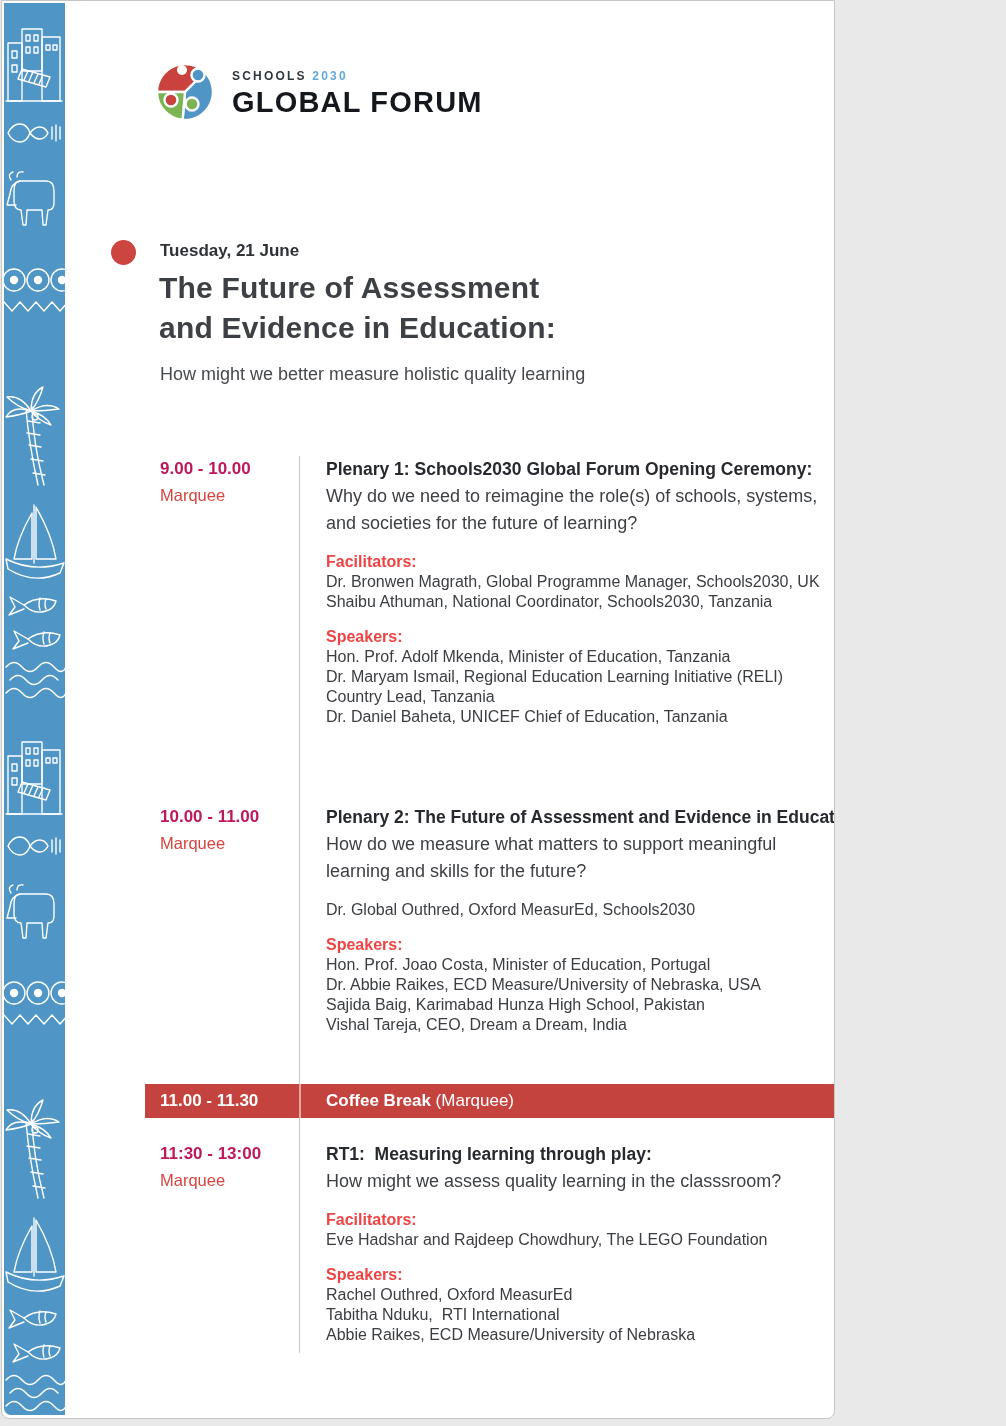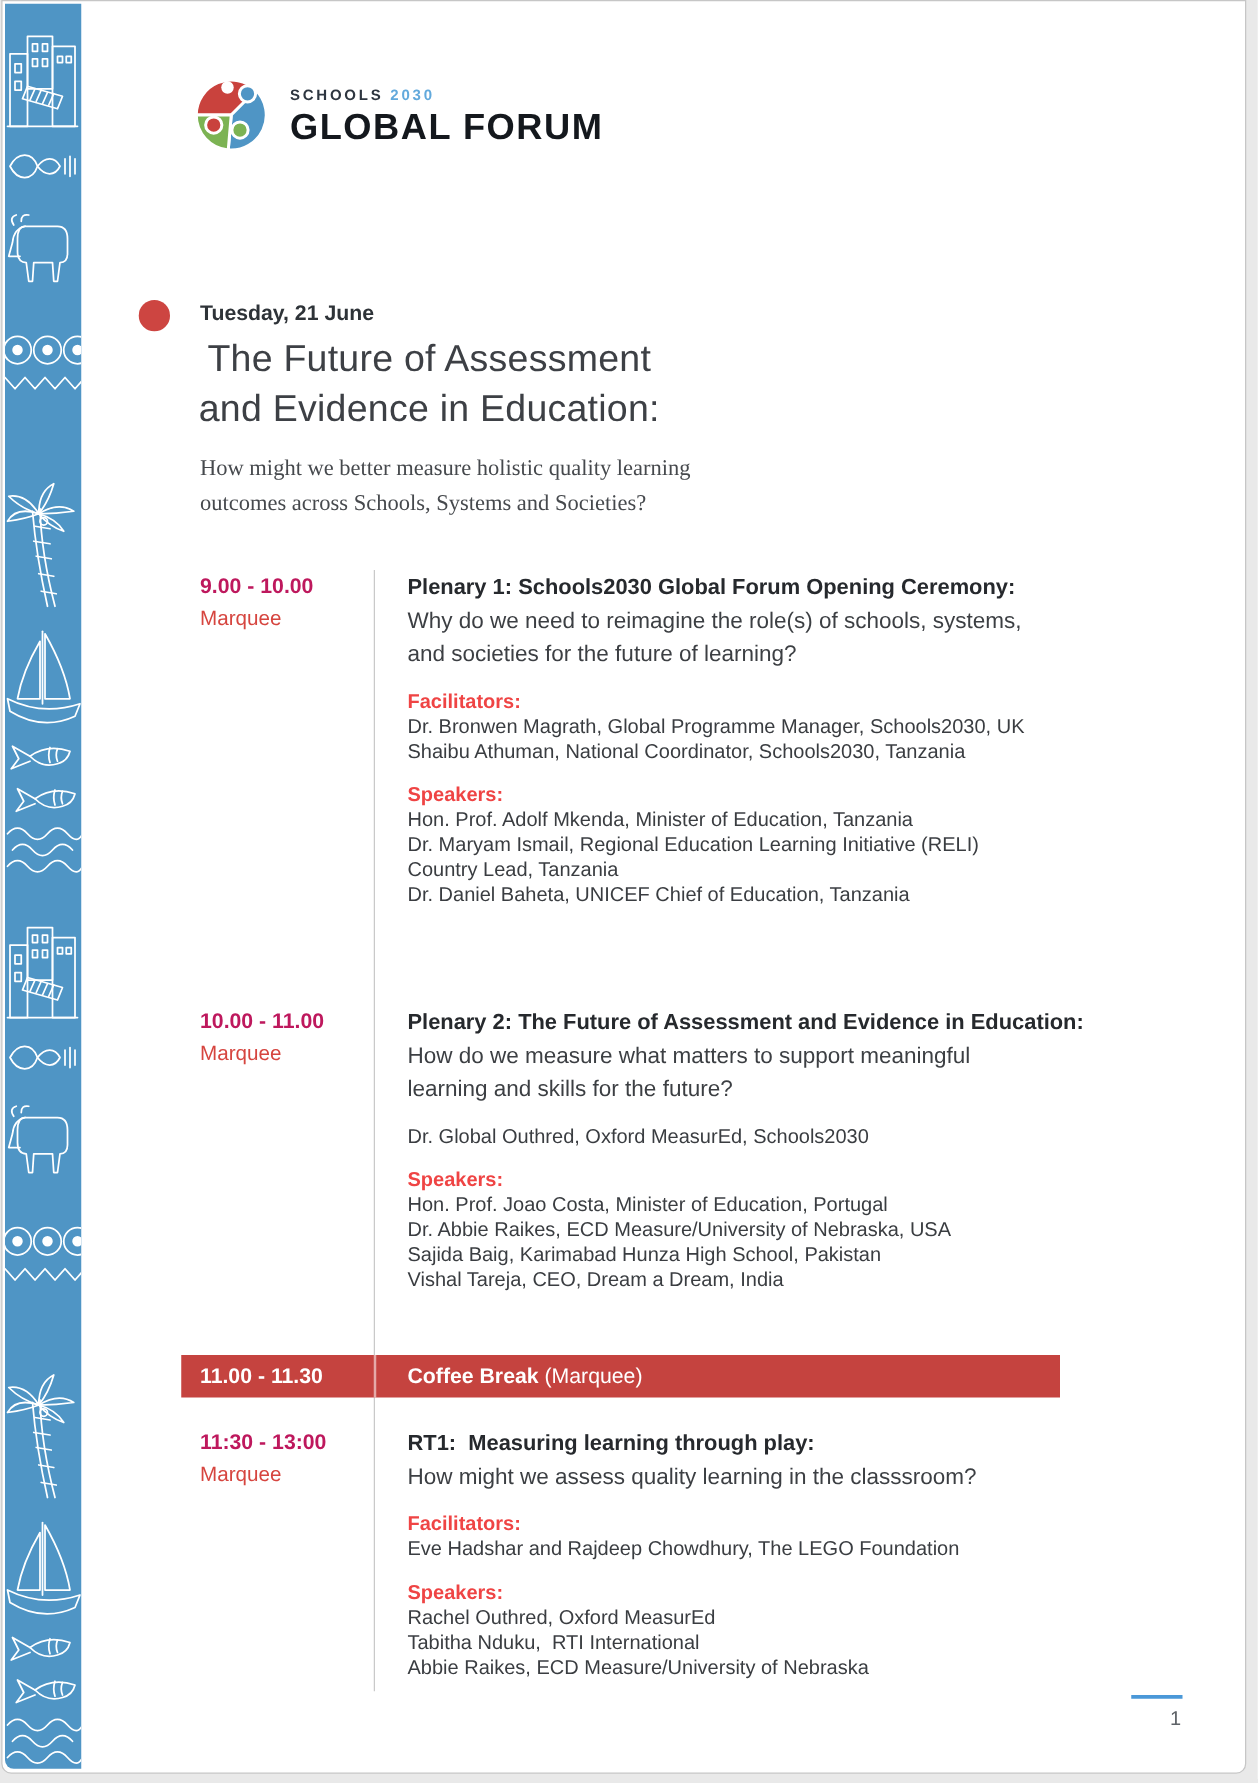--- a/index.html
+++ b/index.html
@@ -1,20 +1,20 @@
 <!DOCTYPE html>
 <html><head>
 <meta charset="utf-8">
 <style>
   * { margin:0; padding:0; box-sizing:border-box; }
   html,body { background:#e9e9e9; }
   body { width:1006px; height:1426px; font-family:"Liberation Sans", sans-serif; position:relative; }
 
   .page {
-    position:absolute; left:1px; top:0; width:996px; height:1419px;
+    position:absolute; left:1px; top:0; width:834px; height:1419px;
     background:#ffffff; border:1px solid #c6c6c6; border-radius:0 0 8px 8px;
     overflow:hidden;
   }
 
   
   .sidebar {
     position:absolute; left:2px; top:2px; width:61px; height:1412px;
     background:#4f95c5; border-radius:0 0 0 7px; overflow:hidden;
   }
   .sidebar svg { display:block; }
@@ -22,22 +22,22 @@
   
   .logo { position:absolute; left:149px; top:56px; display:flex; align-items:center; gap:13px; }
   .logo-text { display:flex; flex-direction:column; justify-content:center; padding-top:4px; }
   .brand-small { font-size:12px; font-weight:bold; letter-spacing:2.2px; color:#2e3640; }
   .brand-small .year { color:#62a9dc; }
   .brand-main { font-size:29px; font-weight:bold; letter-spacing:1.2px; color:#14181d; margin-top:3px; }
 
   
   .day-bullet { position:absolute; left:109px; top:239px; width:25px; height:25px; border-radius:50%; background:#cd4541; }
   .date-heading { position:absolute; left:158px; top:240px; font-size:17px; font-weight:bold; color:#2e3338; }
-  .page-title { position:absolute; left:157px; top:267px; font-size:30px; font-weight:normal; color:#3d4045; line-height:40px; letter-spacing:0.2px;text-align:center; }
-  .page-subtitle { position:absolute; left:158px; top:359px; font-size:18px; color:#46494d; line-height:28px;font-family:Liberation Serif, serif; }
+  .page-title { position:absolute; left:157px; top:267px; font-size:30px; font-weight:bold; color:#3d4045; line-height:40px; letter-spacing:0.2px; }
+  .page-subtitle { position:absolute; left:158px; top:359px; font-size:18px; color:#46494d; line-height:28px; }
 
   
   .column-divider { position:absolute; left:297px; top:455px; width:1px; height:897px; background:#c9c9c9; }
 
   .session { position:absolute; left:0; width:100%; }
   .session-time-col { position:absolute; left:158px; top:2px; }
   .session-time { font-size:17px; font-weight:bold; color:#be185d; line-height:22px; }
   .session-venue { font-size:16.5px; color:#d6453f; margin-top:5px; line-height:21px; }
   .session-content { position:absolute; left:324px; top:0; width:620px; }
   .session-title { font-size:17.5px; font-weight:bold; color:#26292d; line-height:27px; white-space:pre-wrap; }
@@ -150,21 +150,20 @@
   </div>
 
   <div class="day-bullet"></div>
   <div class="date-heading">Tuesday, 21 June</div>
   <div class="page-title">
     <div>The Future of Assessment</div>
     <div>and Evidence in Education:</div>
   </div>
   <div class="page-subtitle">
     <div>How might we better measure holistic quality learning</div>
-    <div>outcomes across Schools, Systems and Societies?</div>
   </div>
 
   <div class="column-divider"></div>
 
   <div class="session s0">
     <div class="session-time-col">
       <div class="session-time">9.00 - 10.00</div>
       <div class="session-venue">Marquee</div>
     </div>
     <div class="session-content">

